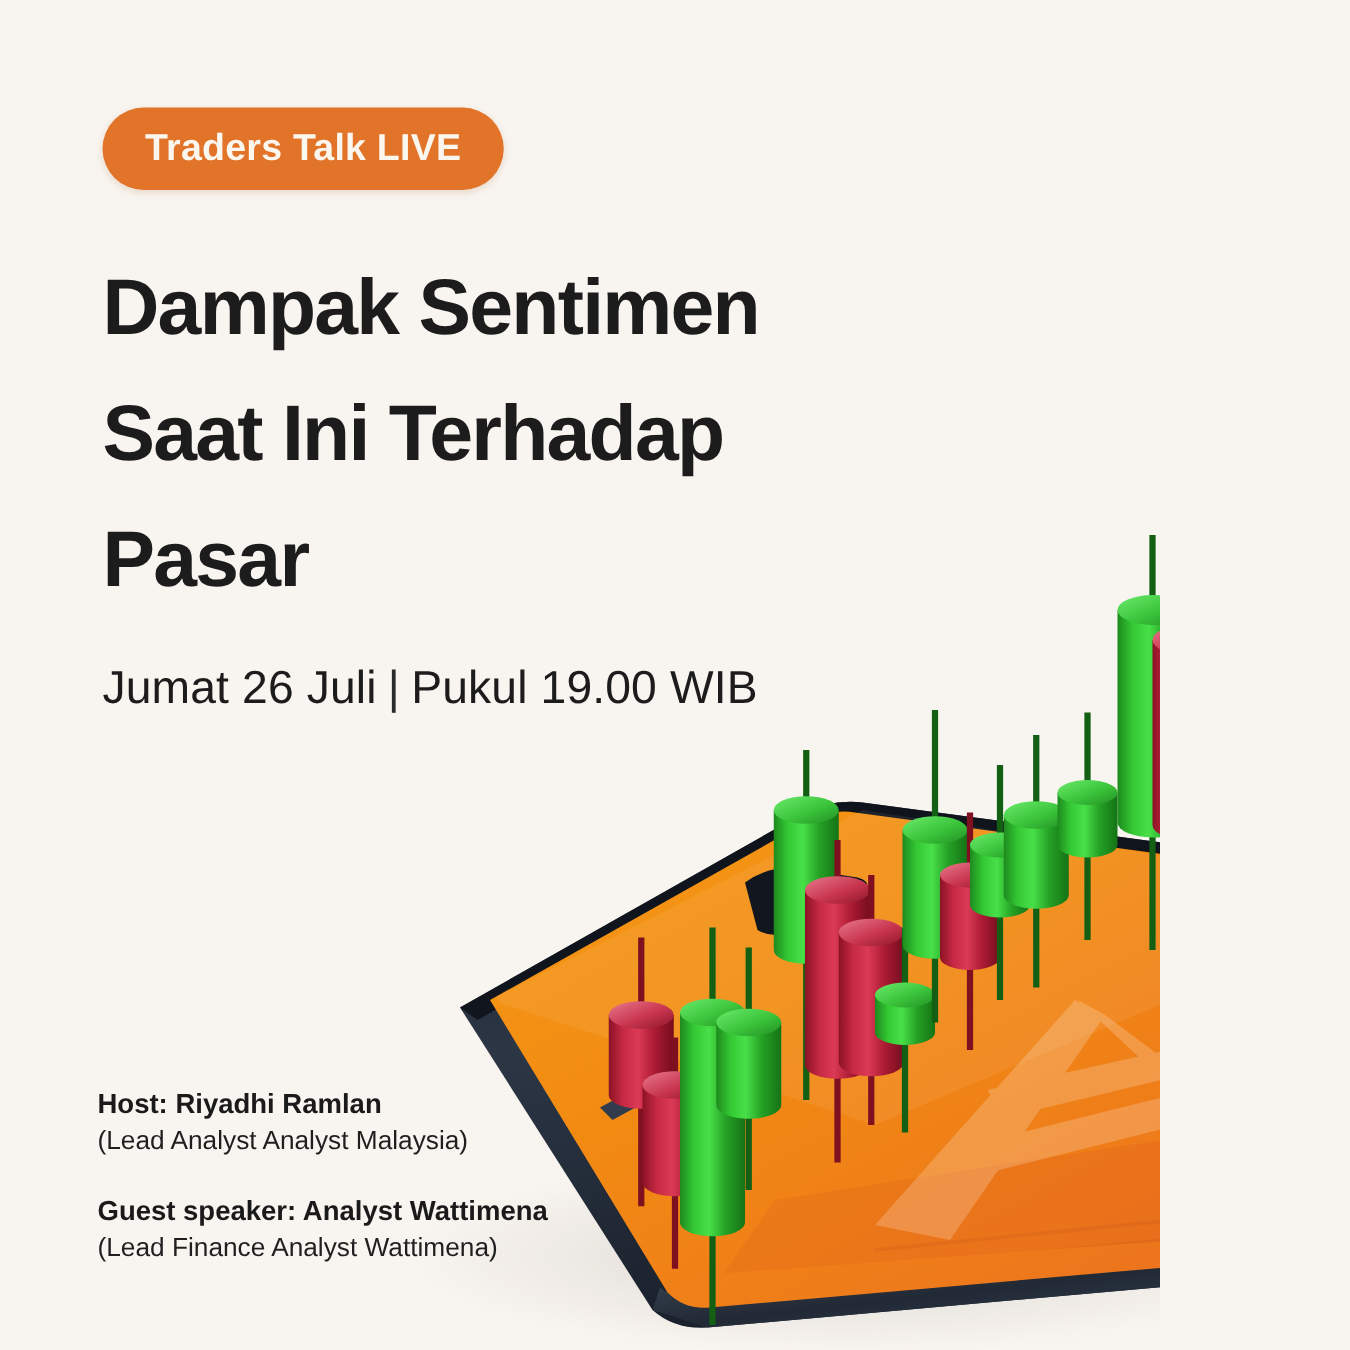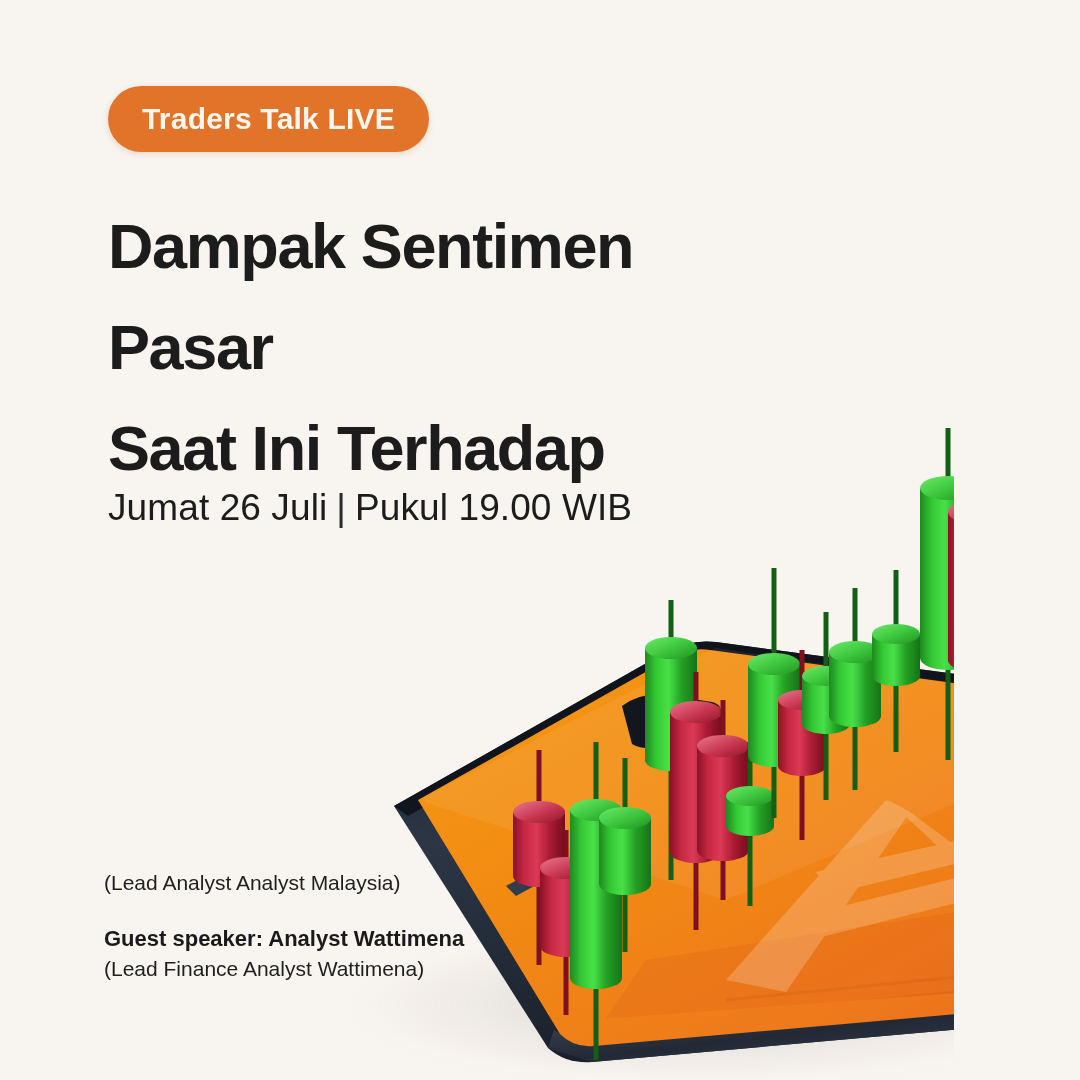--- a/index.html
+++ b/index.html
@@ -2,21 +2,21 @@
 <html><head>
 <meta charset="utf-8">
 <style>
   html,body{margin:0;padding:0;}
   body{
     width:1080px;height:1080px;overflow:hidden;
     background:#F8F4EF;
     font-family:"Liberation Sans", sans-serif;
     position:relative;
   }
-  .canvas{position:absolute;inset:0;width:928px;height:1080px;overflow:hidden;background:#F8F4EF;margin-left:26px;}
+  .canvas{position:absolute;inset:0;width:928px;height:1080px;overflow:hidden;background:#F8F4EF;}
 
   
   .floor-shadow{
     position:absolute;left:330px;top:930px;width:700px;height:150px;
     background:radial-gradient(ellipse at 50% 50%, rgba(120,115,110,.26) 0%, rgba(150,145,140,.10) 45%, rgba(255,255,255,0) 72%);
     filter:blur(6px);
   }
 
   
   .badge{
@@ -36,21 +36,21 @@
   
   .headline{
     position:absolute;left:82px;top:196px;width:720px;
     color:#1C1C1C;font-size:63px;line-height:101px;font-weight:bold;
     letter-spacing:-1.4px;
   }
   .headline .hl{display:block;white-space:nowrap;}
 
   
   .dateline{
-    position:absolute;left:82px;top:487px;
+    position:absolute;left:82px;top:529px;
     color:#1C1C1C;font-size:37px;font-weight:normal;letter-spacing:.1px;
     white-space:nowrap;
   }
   .dateline .sep{display:inline-block;padding:0 9px;font-weight:300;color:#2a2a2a;}
 
   
   .credits{position:absolute;left:78px;top:868px;width:470px;}
   .credit-block{margin-bottom:26px;}
   .credit-block:last-child{margin-bottom:0;}
   .credit-name{color:#1A1A1A;font-size:22px;font-weight:bold;line-height:30px;white-space:nowrap;}
@@ -242,30 +242,31 @@
   <svg class="logo" viewBox="0 0 104 104" xmlns="http://www.w3.org/2000/svg">
     <g fill="#F08A12">
       <path d="M46 8 h13 l30 84 h-17 L52 32 L34 92 H17 Z"></path>
       <path d="M24 52 h72 l-7 15 H31 Z"></path>
       <path d="M30 72 h66 l-7 15 H37 Z"></path>
     </g>
   </svg>
 
   <div class="headline">
     <span class="hl">Dampak Sentimen</span>
+    <span class="hl">Saat Ini Terhadap</span>
     <span class="hl">Pasar</span>
-    <span class="hl">Saat Ini Terhadap</span>
   </div>
 
   <div class="dateline">
     <span>Jumat 26 Juli</span><span class="sep">|</span><span>Pukul 19.00 WIB</span>
   </div>
 
   <div class="credits">
     <div class="credit-block">
+      <div class="credit-name">Host: Riyadhi Ramlan</div>
       <div class="credit-role">(Lead Analyst Analyst Malaysia)</div>
     </div>
     <div class="credit-block">
       <div class="credit-name">Guest speaker: Analyst Wattimena</div>
       <div class="credit-role">(Lead Finance Analyst Wattimena)</div>
     </div>
   </div>
 
 </div>
 

